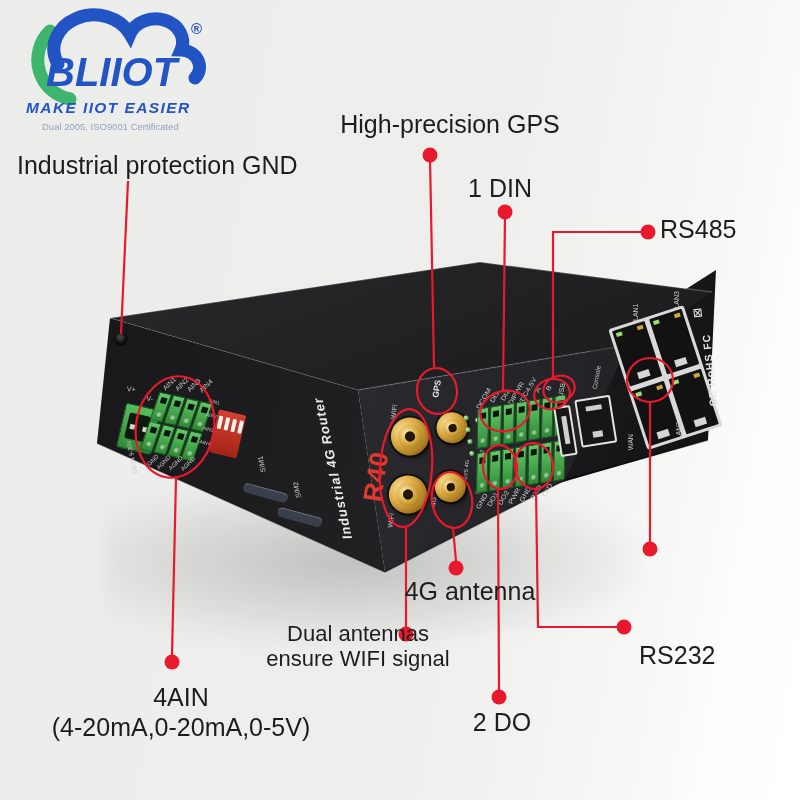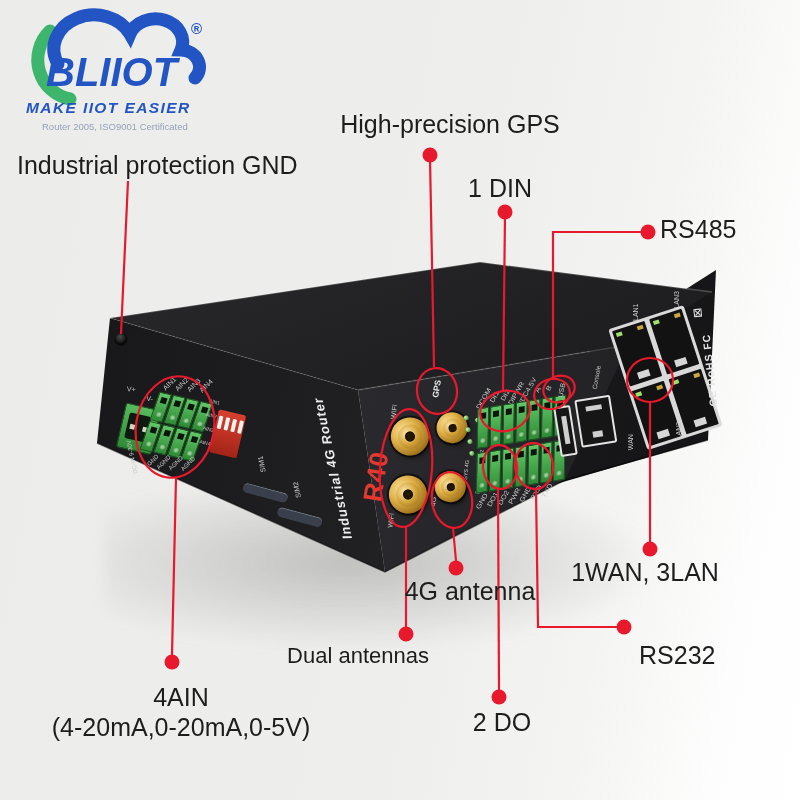--- a/index.html
+++ b/index.html
@@ -91,21 +91,21 @@
 <div id="stage">
 
   <div id="logo">
     <svg width="210" height="105" viewBox="0 0 210 105" style="position:absolute;left:18px;top:4px;">
       <path d="M 52 95 A 40 40 0 0 1 32 27" fill="none" stroke="#3db56c" stroke-width="13" stroke-linecap="round"></path>
       <path d="M 40 60 A 40 34 0 0 1 112 30 A 27 23 0 0 1 163 46 A 19 17 0 0 1 177 74" fill="none" stroke="#2254c4" stroke-width="13" stroke-linecap="round"></path>
     </svg>
     <div class="brand">BLIIOT</div>
     <div class="reg">®</div>
     <div class="tagline">MAKE IIOT EASIER</div>
-    <div class="subtitle">Router 2005, ISO9001 Certificated</div>
+    <div class="subtitle">Dual 2005, ISO9001 Certificated</div>
   </div>
 
   <div id="shadow"></div>
 
   <div id="device">
     <div class="face" id="face-right"></div>
     <div class="face" id="face-front"></div>
     <div class="face" id="face-left"></div>
     <div class="face" id="face-top"></div>
 
@@ -336,25 +336,25 @@
       <circle cx="456" cy="568" r="7.5"></circle>
       <circle cx="406" cy="634" r="7.5"></circle>
       <circle cx="172" cy="662" r="7.5"></circle>
     </g>
   </svg>
 
   <div class="callout" style="left:17px;top:151px;">Industrial protection GND</div>
   <div class="callout center" style="left:450px;top:110px;">High-precision GPS</div>
   <div class="callout center" style="left:500px;top:174px;">1 DIN</div>
   <div class="callout" style="left:660px;top:215px;">RS485</div>
-  <div class="callout center" style="left:645px;top:558px;">1WAN, 3LAN</div>
   <div class="callout" style="left:639px;top:641px;">RS232</div>
   <div class="callout center" style="left:502px;top:708px;">2 DO</div>
   <div class="callout center" style="left:470px;top:577px;">4G antenna</div>
-  <div class="callout center small" style="left:358px;top:643px;">
+  <div class="callout center small" style="left:358px;top:621px;">
     <div>Dual antennas</div>
+    <div>ensure WIFI signal</div>
   </div>
   <div class="callout center" style="left:181px;top:682px;line-height:1.2;">
     <div>4AIN</div>
     <div>(4-20mA,0-20mA,0-5V)</div>
   </div>
 
 </div>
 
 </body></html>

